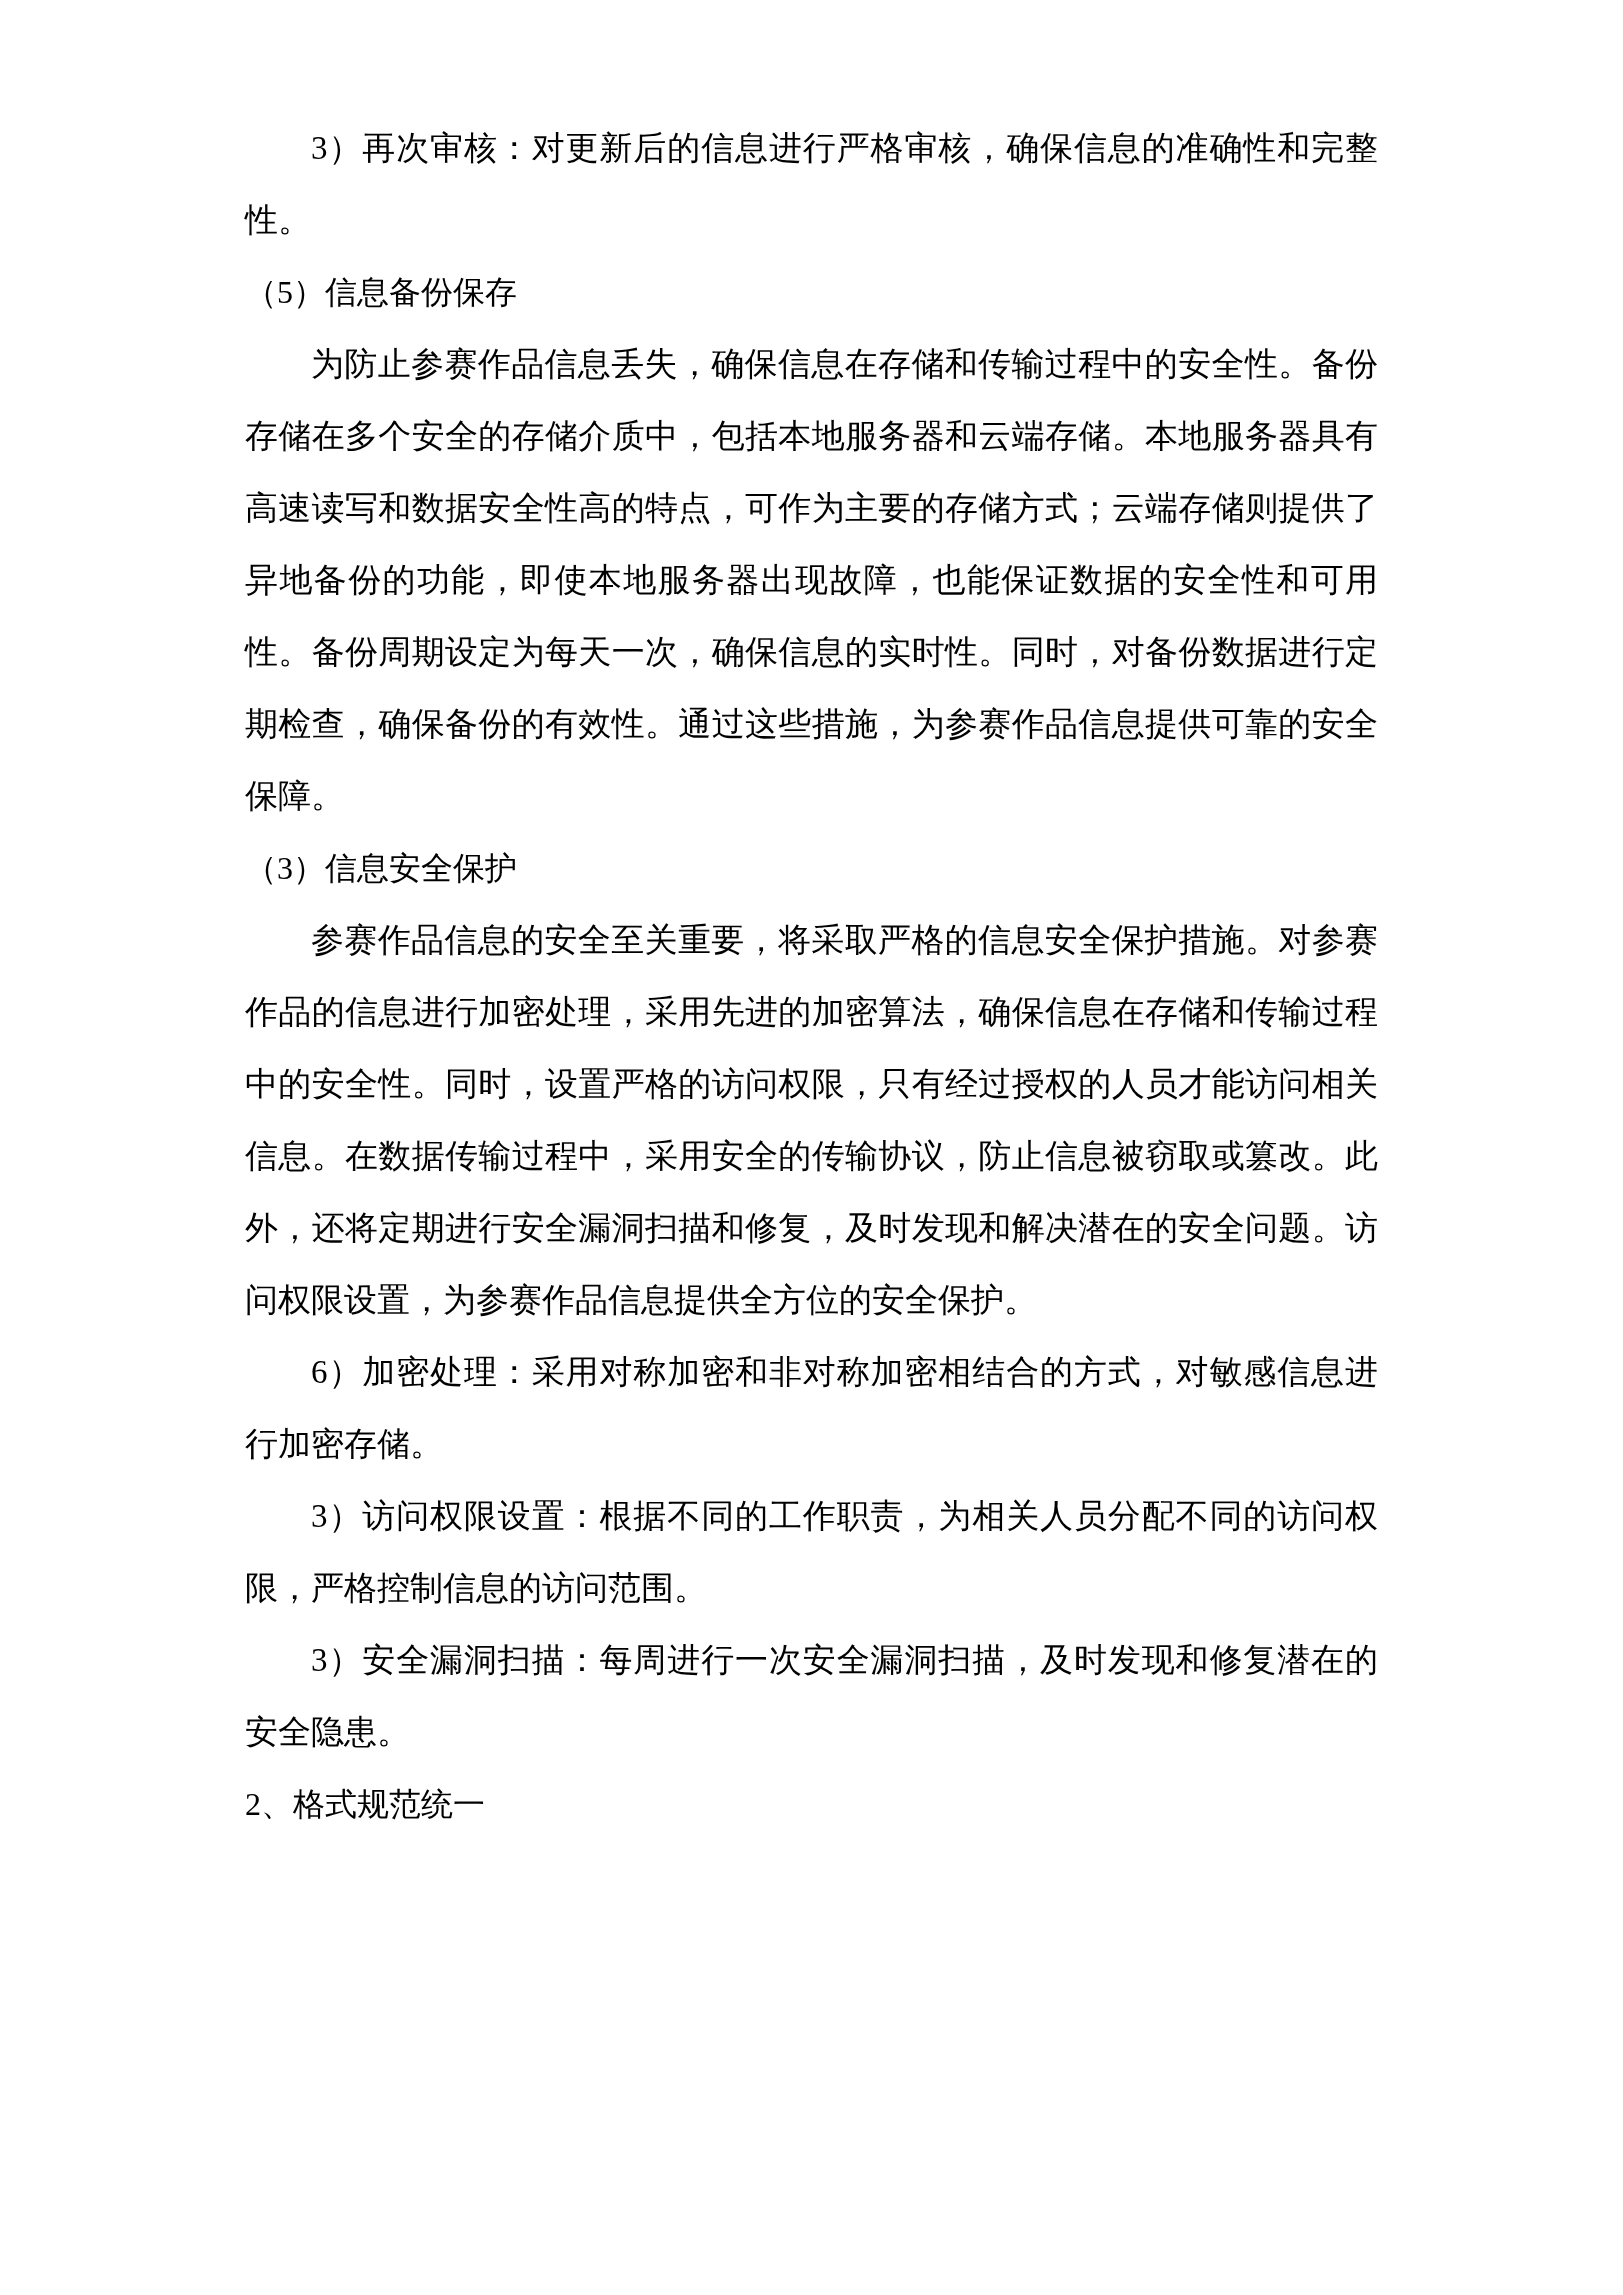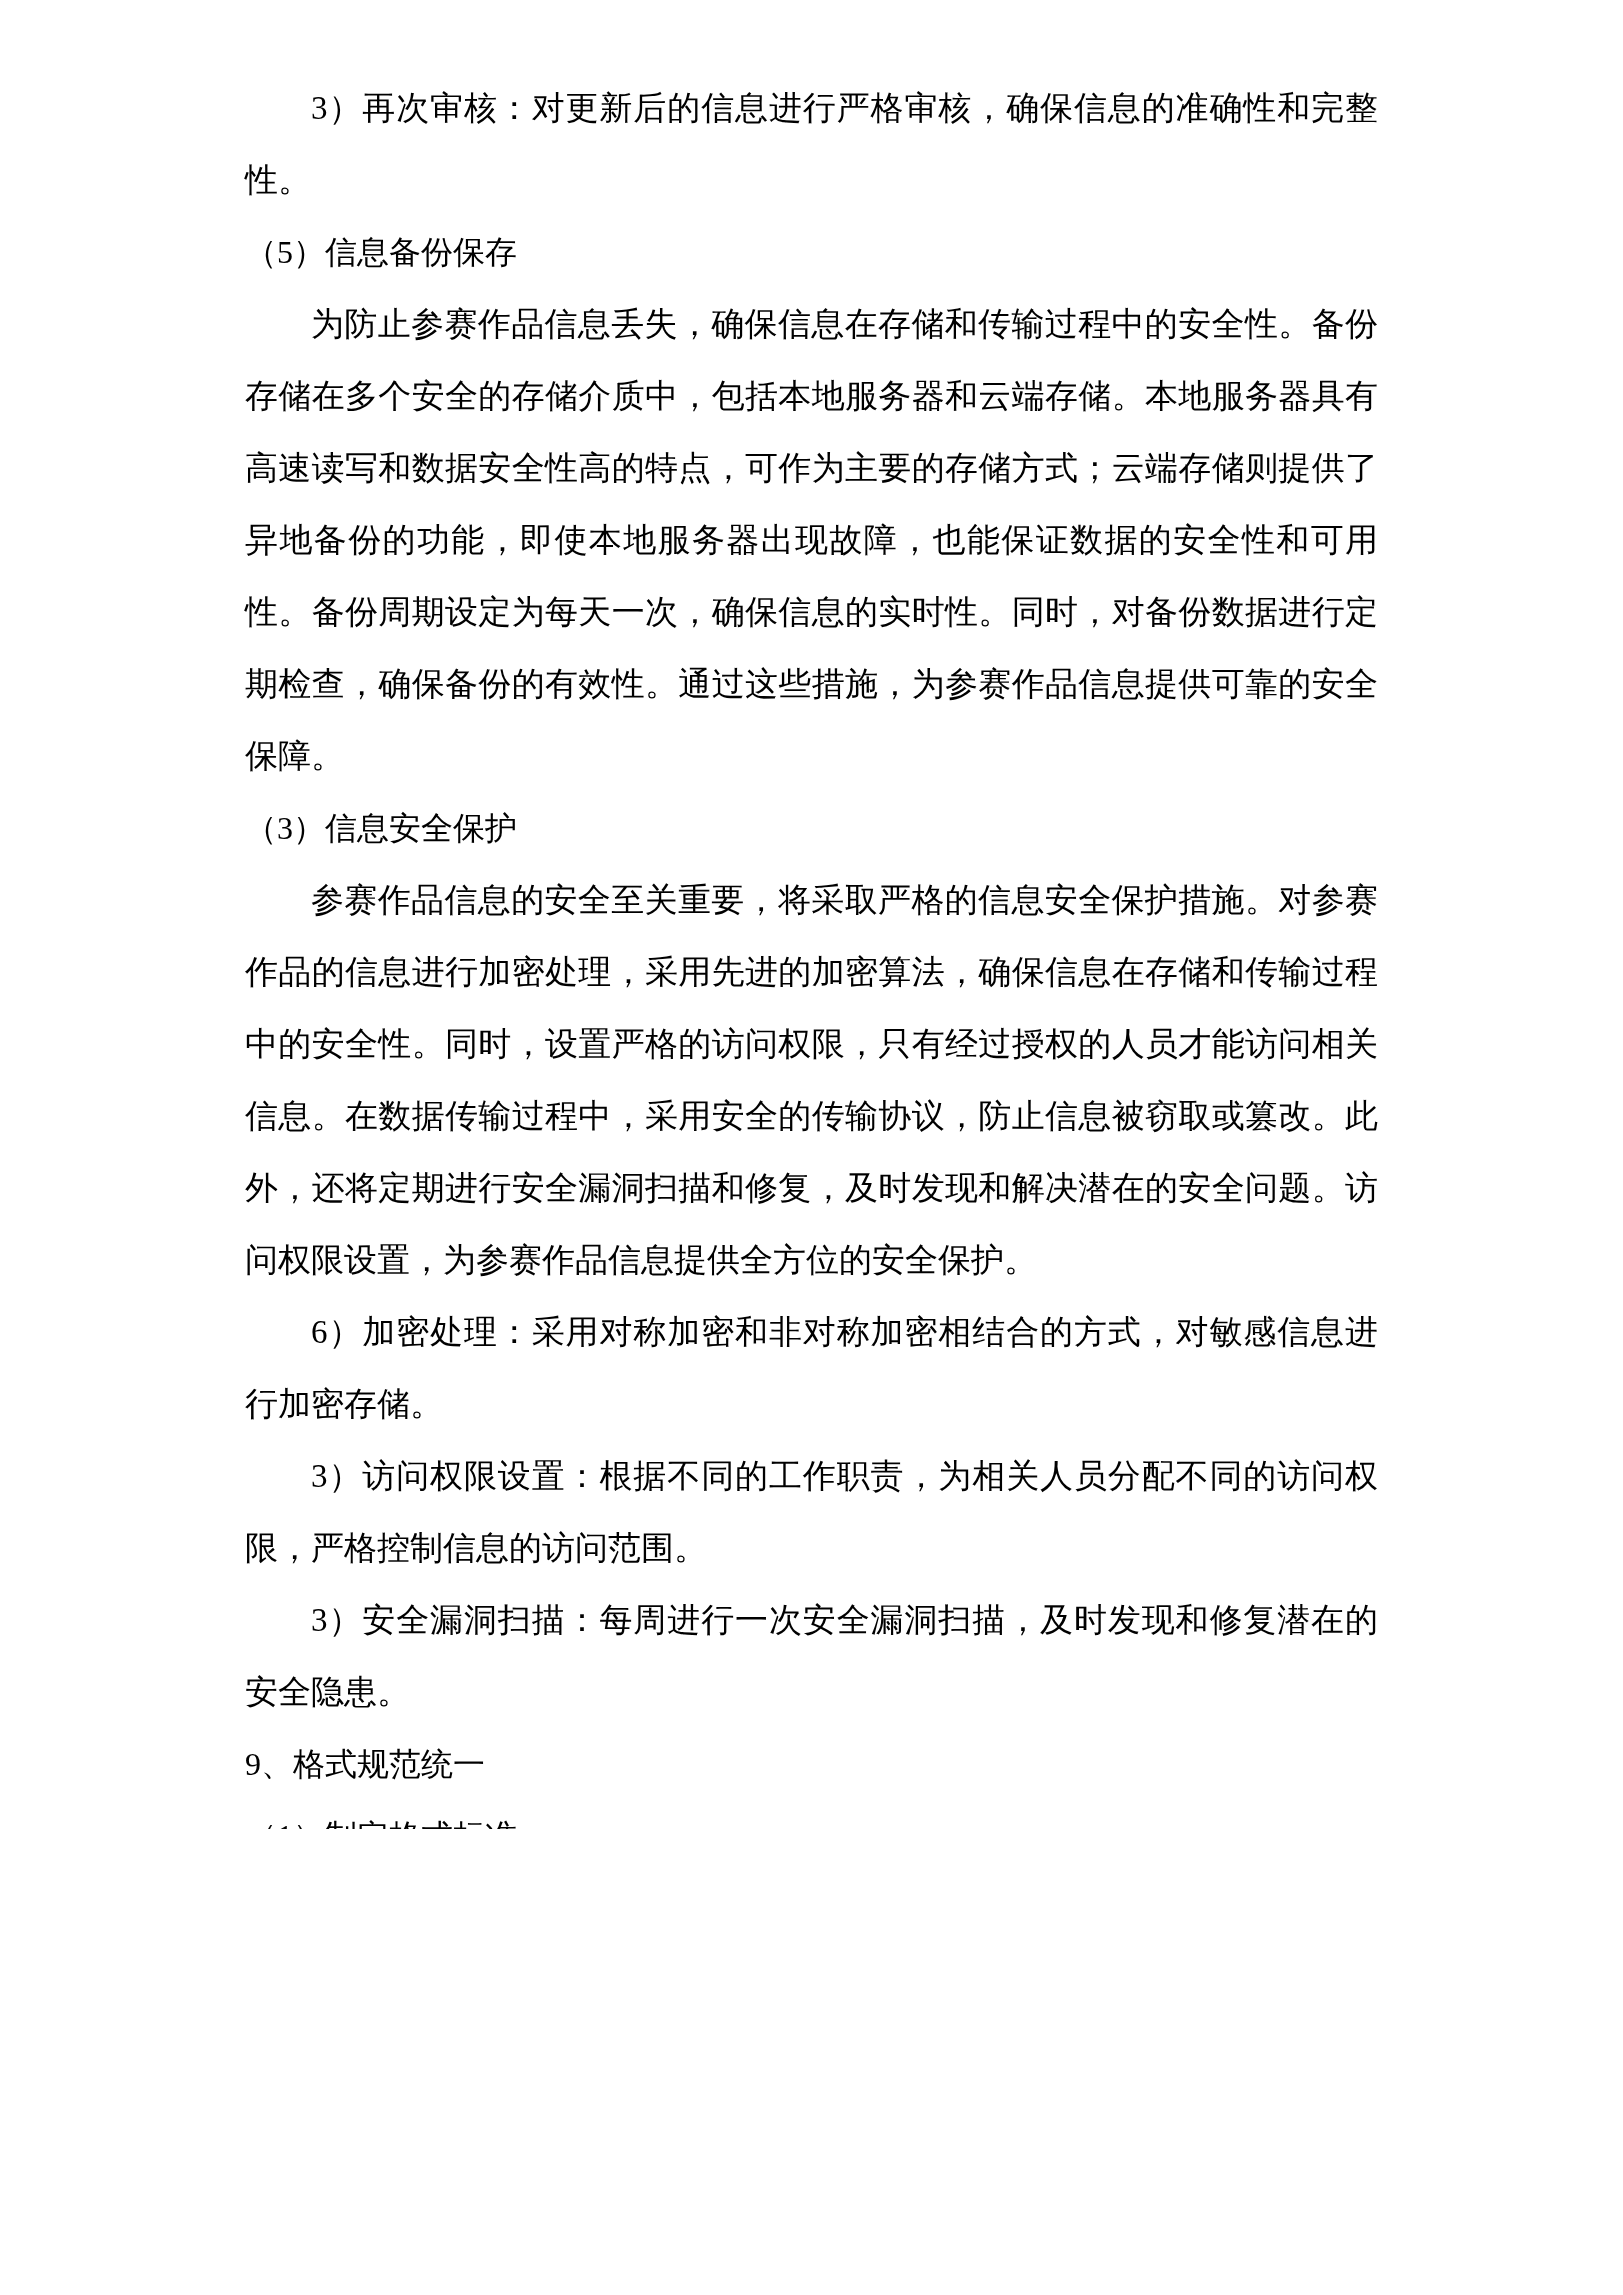--- a/index.html
+++ b/index.html
@@ -8,21 +8,21 @@
     height: 2295px;
     background: #ffffff;
   }
   body {
     font-family: "Liberation Serif", "DejaVu Serif", serif;
     color: #000000;
   }
   .page {
     width: 1623px;
     height: 1829px;
-    padding: 72px 245px 0 245px;
+    padding: 112px 245px 0 245px;
     overflow: hidden;
     background: #ffffff;
   }
   .para {
     font-size: 33px;
     line-height: 72px;
     text-align: justify;
     text-justify: inter-ideograph;
     text-indent: 2em;
     word-break: break-all;
@@ -39,16 +39,16 @@
 
 <div class="page">
   <p class="para">3）再次审核：对更新后的信息进行严格审核，确保信息的准确性和完整性。</p>
   <p class="heading">（5）信息备份保存</p>
   <p class="para">为防止参赛作品信息丢失，确保信息在存储和传输过程中的安全性。备份存储在多个安全的存储介质中，包括本地服务器和云端存储。本地服务器具有高速读写和数据安全性高的特点，可作为主要的存储方式；云端存储则提供了异地备份的功能，即使本地服务器出现故障，也能保证数据的安全性和可用性。备份周期设定为每天一次，确保信息的实时性。同时，对备份数据进行定期检查，确保备份的有效性。通过这些措施，为参赛作品信息提供可靠的安全保障。</p>
   <p class="heading">（3）信息安全保护</p>
   <p class="para">参赛作品信息的安全至关重要，将采取严格的信息安全保护措施。对参赛作品的信息进行加密处理，采用先进的加密算法，确保信息在存储和传输过程中的安全性。同时，设置严格的访问权限，只有经过授权的人员才能访问相关信息。在数据传输过程中，采用安全的传输协议，防止信息被窃取或篡改。此外，还将定期进行安全漏洞扫描和修复，及时发现和解决潜在的安全问题。访问权限设置，为参赛作品信息提供全方位的安全保护。</p>
   <p class="para">6）加密处理：采用对称加密和非对称加密相结合的方式，对敏感信息进行加密存储。</p>
   <p class="para">3）访问权限设置：根据不同的工作职责，为相关人员分配不同的访问权限，严格控制信息的访问范围。</p>
   <p class="para">3）安全漏洞扫描：每周进行一次安全漏洞扫描，及时发现和修复潜在的安全隐患。</p>
-  <p class="heading">9、格式规范统一</p>
+  <p class="heading">2、格式规范统一</p>
   <p class="heading">（1）制定格式标准</p>
 </div>
 
 
 </body></html>

